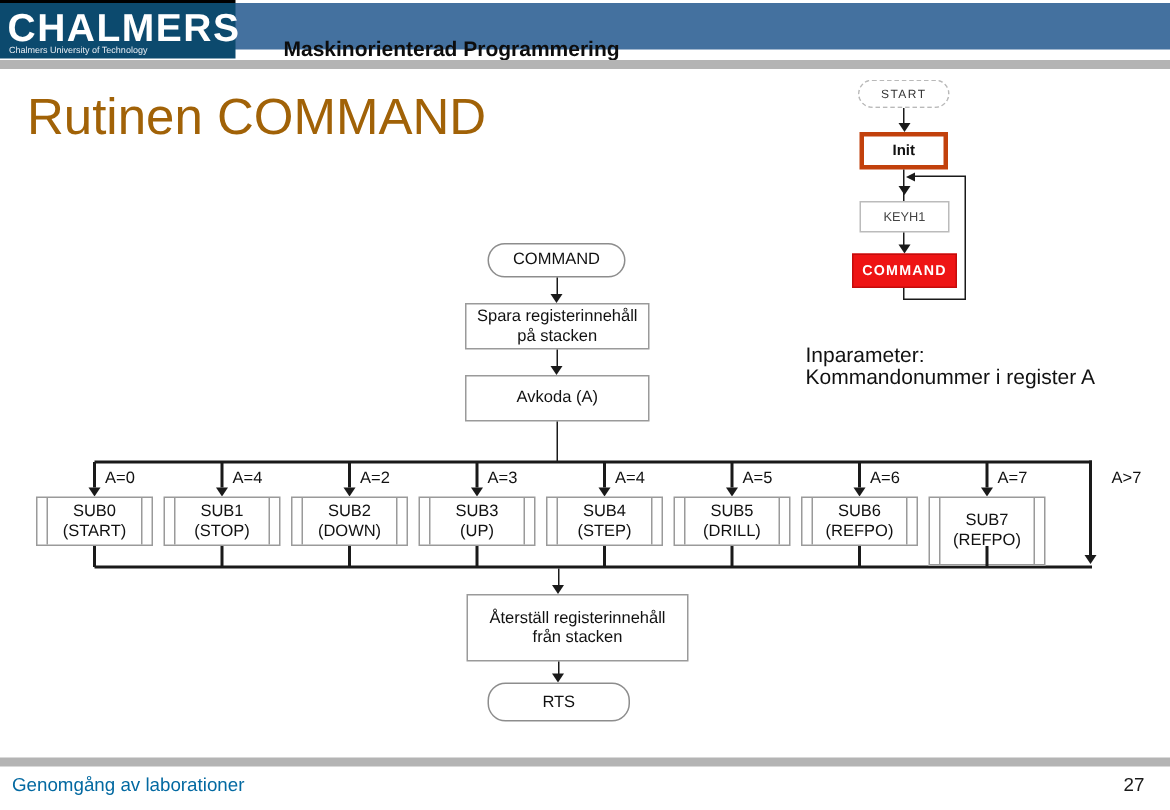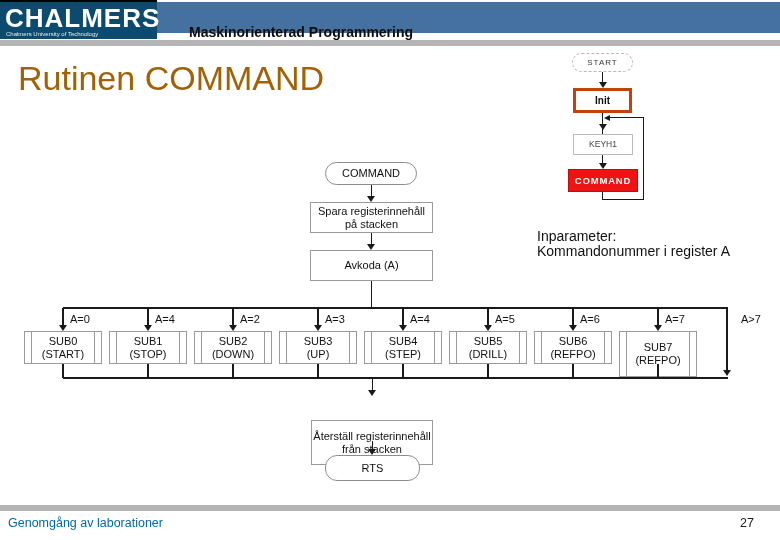--- a/index.html
+++ b/index.html
@@ -39,21 +39,21 @@
   
   .start-oval{left:572px;top:53px;width:61px;height:19px;border:1px dashed #b9b9b9;
               border-radius:10px;font-size:8px;letter-spacing:1px;color:#333;}
   .init-box{left:573px;top:88px;width:59px;height:25px;border:3px solid #c2410c;font-size:10px;font-weight:bold;}
   .key-box{left:573px;top:134px;width:60px;height:21px;border:1px solid #bbb;font-size:8.5px;color:#444;}
   .cmd-red{left:568px;top:169px;width:70px;height:23px;background:#ee1414;border:1px solid #c40b0b;
            color:#fff;font-weight:bold;font-size:9.5px;letter-spacing:0.8px;}
   .note{left:537px;top:229px;font-size:14px;line-height:15px;color:#111;}
   
   .footer-text{left:8px;top:516px;font-size:12.5px;color:#0369a1;}
-  .page-number{left:740px;top:516px;width:32px;text-align:left;font-size:12.5px;color:#1a1a1a;}
+  .page-number{left:740px;top:516px;width:32px;text-align:center;font-size:12.5px;color:#1a1a1a;}
 </style>
 </head>
 <body>
 
 <div class="slide">
 
   <div class="abs header-bar"></div>
   <div class="abs top-strip"></div>
   <div class="abs logo-block">
     <div class="abs logo-text">CHALMERS</div>
@@ -153,21 +153,21 @@
     <div class="line v bold" style="left:657px;top:364px;height:14px"></div>
       </div>
 
     <div class="line v bold" style="left:726px;top:307px;height:64px"></div>
     <div class="arr-d" style="left:723px;top:370px"></div>
     <div class="blabel" style="left:741px;top:313px">A&gt;7</div>
 
     <div class="line v" style="left:372px;top:379px;height:11px"></div>
     <div class="arr-d" style="left:368px;top:390px"></div>
 
-    <div class="box" style="left:311px;top:420px;width:122px;height:45px">
+    <div class="box" style="left:311px;top:396px;width:148px;height:45px">
       <span>Återställ registerinnehåll</span>
       <span>från stacken</span>
     </div>
     <div class="line v" style="left:372px;top:441px;height:9px"></div>
     <div class="arr-d" style="left:368px;top:449px"></div>
 
     <div class="box terminator" style="left:325px;top:455px;width:95px;height:26px">
       <span>RTS</span>
     </div>
   </div>

